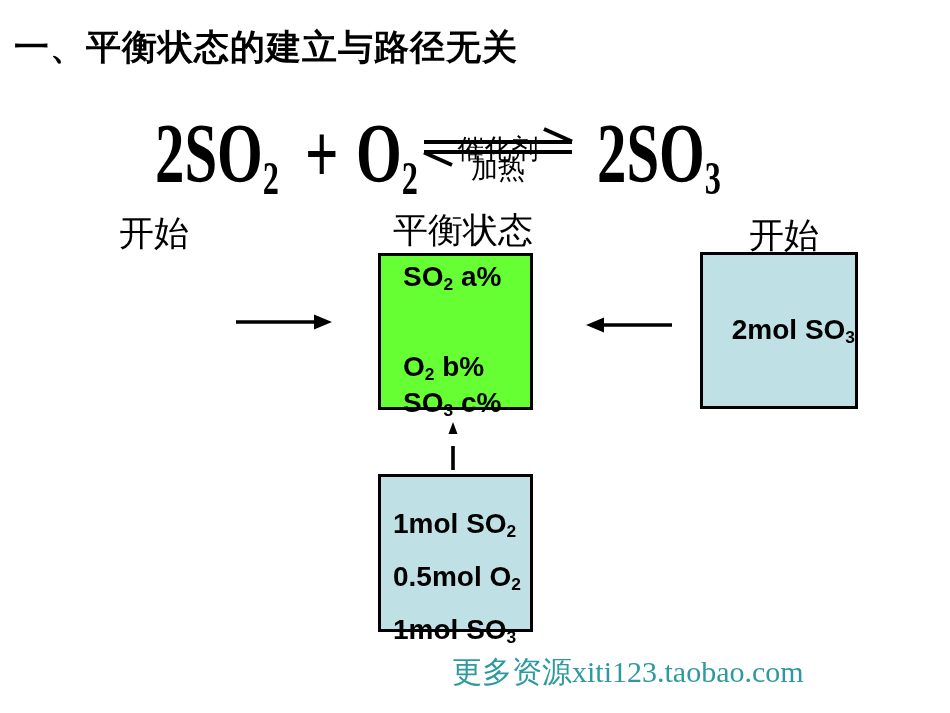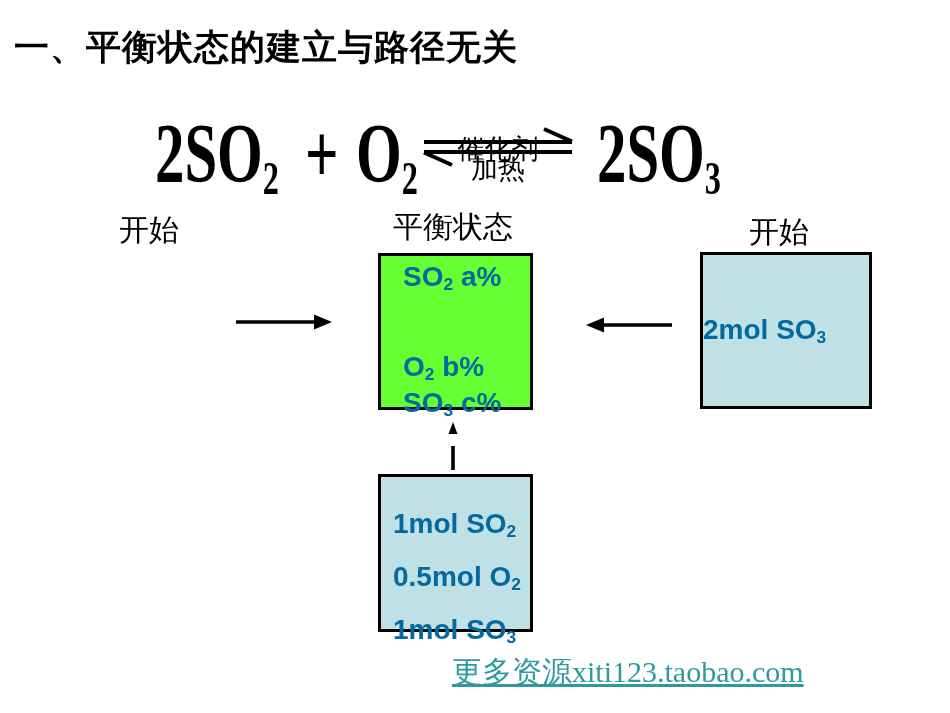--- a/index.html
+++ b/index.html
@@ -19,46 +19,46 @@
     transform:scaleX(0.70); transform-origin:left top;
   }
   .eq-term sub { font-size:0.55em; vertical-align:-0.25em; }
   .eq-cond { position:absolute; left:422px; top:98px; width:152px; height:92px; }
   .cond-label { position:absolute; left:0; width:100%; text-align:center;
     font-size:27px; line-height:30px; white-space:nowrap; }
   .cond-top { top:8px;margin-top:28px; }
   .cond-bottom { top:58px;font-family:Liberation Mono, monospace; }
   .eq-arrows { position:absolute; left:0; top:28px; }
   
-  .diagram-label { position:absolute; font-size:30px; white-space:nowrap; }
+  .diagram-label { position:absolute; font-size:35px; white-space:nowrap; }
   
   .box {
     position:absolute; border:3px solid var(--border-black,#000); box-sizing:border-box;
     font-family:"Liberation Sans","DejaVu Sans",sans-serif; font-weight:bold;
-    font-size:28px; color:#0369a1;
+    font-size:28px; color:#000000;
   }
   .box sub { font-size:0.62em; vertical-align:-0.22em; }
   .box-line { white-space:nowrap; }
   #box-initial-left  { left:70px;  top:258px; width:158px; height:157px;
     background:var(--box-blue); padding:36px 0 0 12px; line-height:43px; }
   #box-equilibrium   { left:378px; top:253px; width:155px; height:157px;
     background:var(--box-green); }
   #box-equilibrium .box-line { position:absolute; left:22px; line-height:30px; }
   #box-equilibrium .box-line:nth-of-type(1) { top:6px; }
   #box-equilibrium .box-line:nth-of-type(2) { top:68px;margin-top:28px; }
   #box-equilibrium .box-line:nth-of-type(3) { top:132px; }
-  #box-initial-right { left:700px; top:252px; width:172px; height:157px;
-    background:var(--box-blue); display:flex; align-items:center; justify-content:flex-start; }
+  #box-initial-right { left:700px; top:252px; width:158px; height:157px;
+    background:var(--box-blue); display:flex; align-items:center; justify-content:flex-end; }
   #box-intermediate  { left:378px; top:474px; width:155px; height:158px;
     background:var(--box-blue); padding:24px 0 0 12px; line-height:45px; }
   .arr { position:absolute; }
   
   .footer-link {
     position:absolute; left:452px; top:652px; font-size:30px; white-space:nowrap;
-    color:var(--link-teal); text-decoration:underline; cursor:pointer;
+    color:var(--link-teal); cursor:pointer;
   }
 </style>
 </head>
 <body>
 
 <div class="stage">
 
   <div class="slide-title">一、平衡状态的建立与路径无关</div>
 
   <div class="eq-term" style="left:155px"><span>2SO</span><sub>2</sub></div>

